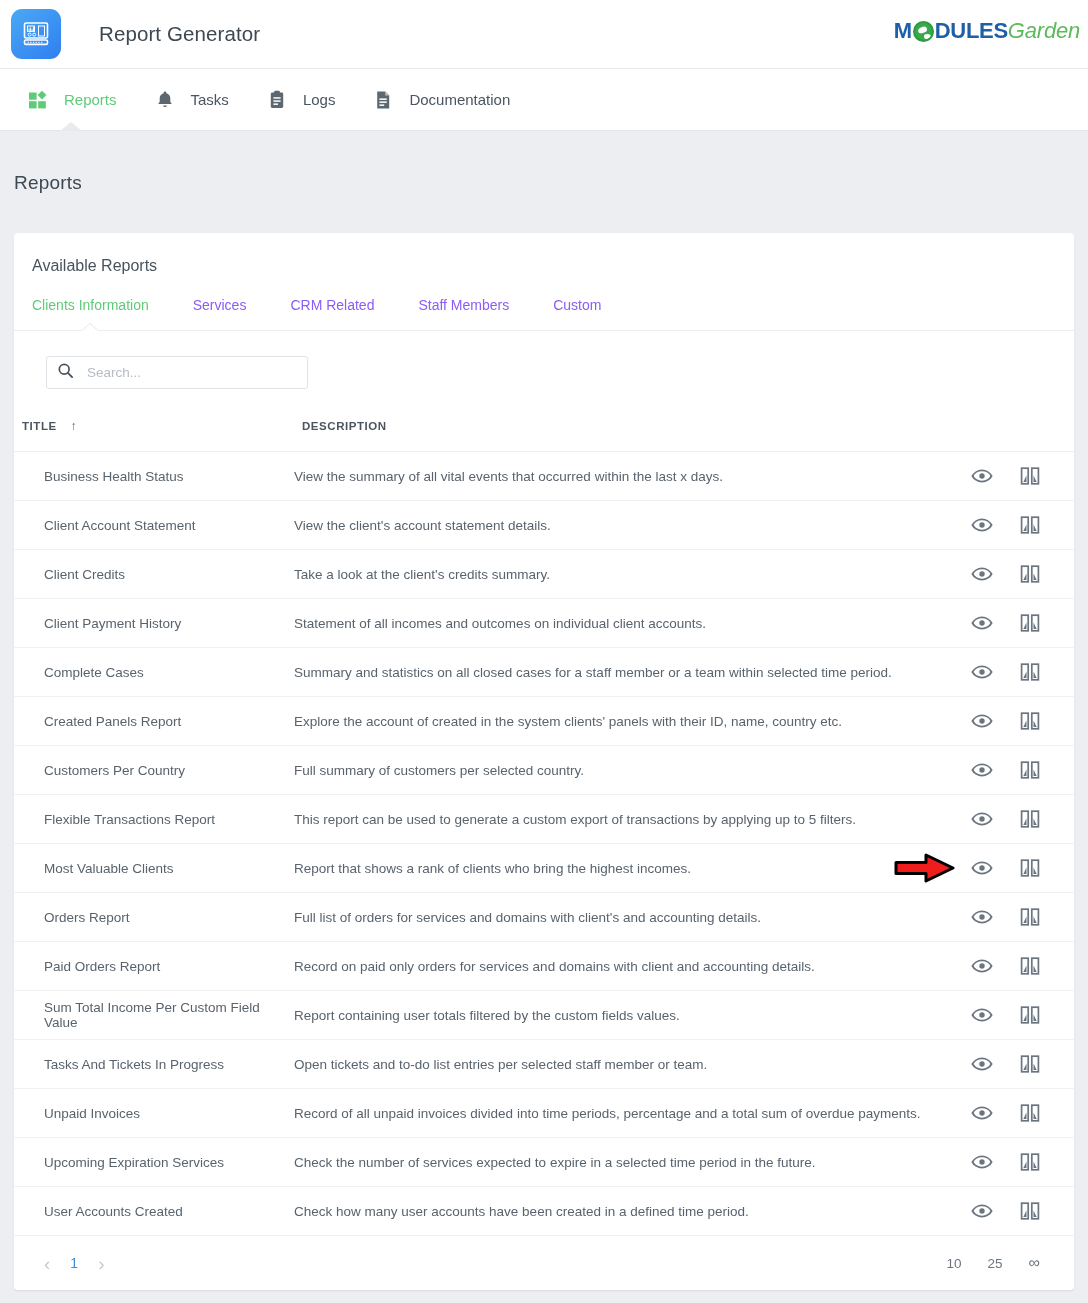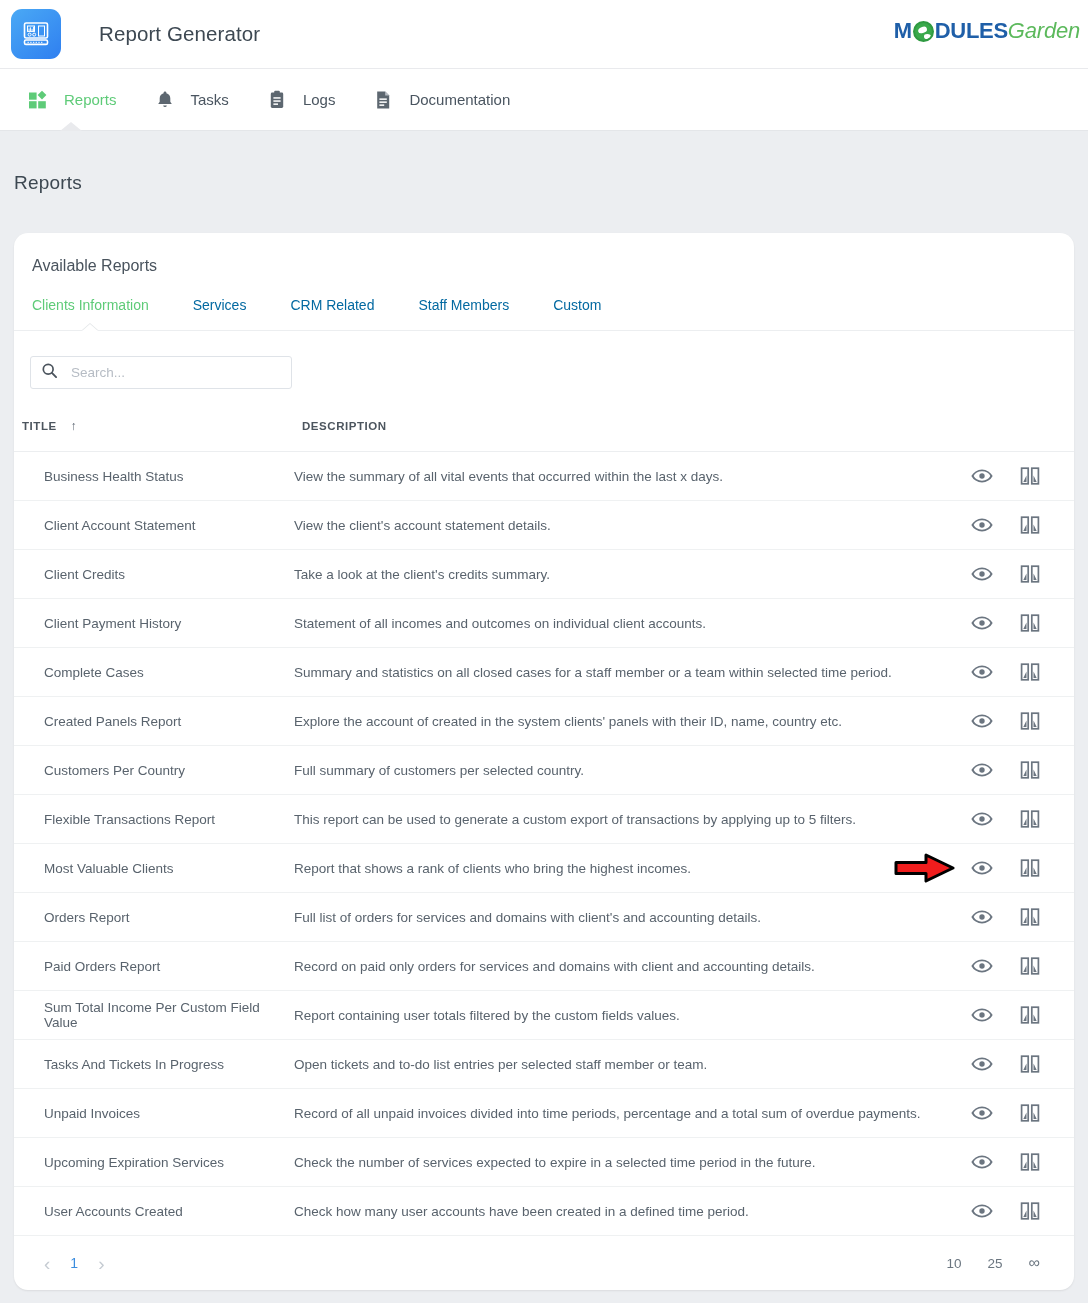--- a/index.html
+++ b/index.html
@@ -114,39 +114,39 @@
   
   .page-title {
     font-size: 19px;
     color: #3d4852;
     padding: 41px 0 0 14px;
     letter-spacing: .2px;
   }
   .panel {
     margin: 39px 14px 0 14px;
     background: #ffffff;
-    border-radius: 14px;
+    border-radius: 4px;
     box-shadow: 0 1px 2px rgba(0,0,0,.08);
     overflow: hidden;
   }
   .panel-head {
     font-size: 16px;
     color: #49535d;
     padding: 24px 0 0 18px;
   }
   .tabs {
     display: flex;
     padding: 0 0 0 18px;
     margin-top: 22px;
     border-bottom: 1px solid #eceef0;
     position: relative;
   }
   .tab {
     font-size: 14px;
-    color: #0369a1;
+    color: #8b5cf6;
     padding: 0 0 17px 0;
     margin-right: 44px;
     cursor: pointer;
     position: relative;
     white-space: nowrap;
   }
   .tab.active { color: #5ecb78; }
   .tab.active::after {
     content:"";
     position:absolute;
@@ -154,21 +154,21 @@
     margin-left: -8px;
     bottom: -1px;
     width:0;height:0;
     border-left: 8px solid transparent;
     border-right: 8px solid transparent;
     border-bottom: 7px solid #ffffff;
     filter: drop-shadow(0 -1px 0 #e3e6e8);
   }
 
   
-  .search-wrap { padding: 25px 0 0 16px; }
+  .search-wrap { padding: 25px 0 0 32px; }
   .search-box {
     width: 262px;
     height: 33px;
     border: 1px solid #dfe3e8;
     border-radius: 3px;
     display: flex;
     align-items: center;
     padding: 0 10px;
   }
   .search-box svg { flex: none; }

